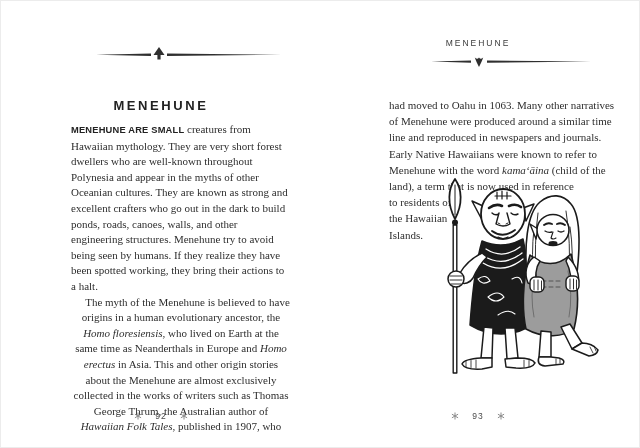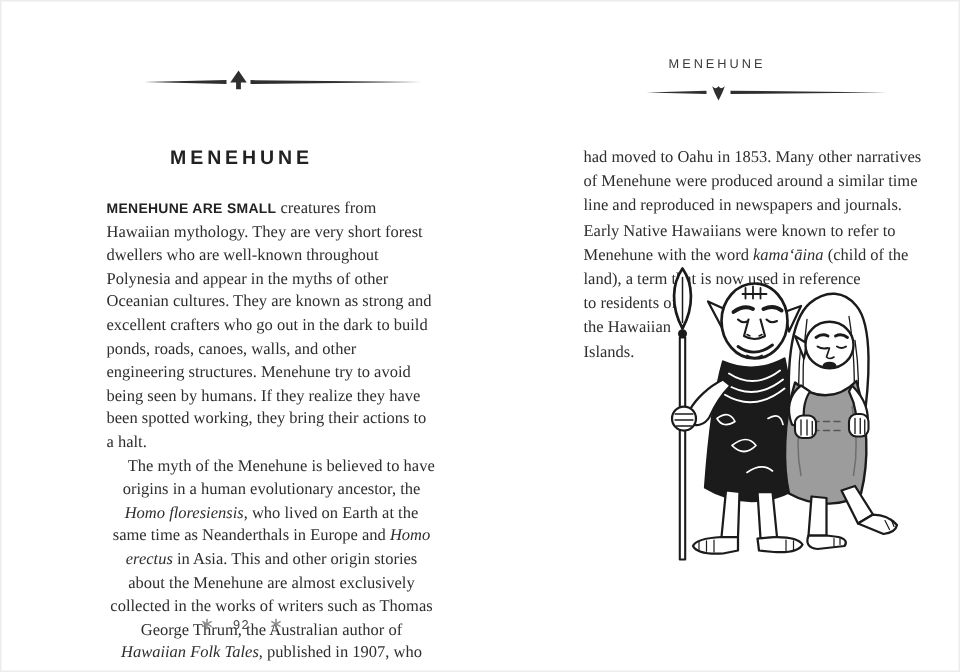--- a/index.html
+++ b/index.html
@@ -55,21 +55,21 @@
         <polygon points="0,8.7 55,7.4 55,10" fill="#2f2f2f"></polygon>
         <polygon points="185,8.7 71,7.4 71,10" fill="#2f2f2f"></polygon>
         <path d="M63,1 L68.5,9 L64.6,9 L64.6,13.5 L61.4,13.5 L61.4,9 L57.5,9 Z" fill="#2f2f2f"></path>
       </svg>
     </div>
 
     <div class="centered-band" style="left:38px;top:95px;">
       <span class="chapter-title">MENEHUNE</span>
     </div>
 
-    <div class="body-text" style="position:absolute;left:70px;top:131px;width:220px;">
+    <div class="body-text" style="position:absolute;left:70px;top:121px;width:220px;">
       <p><span class="lead-in">MENEHUNE ARE SMALL</span><span> creatures from Hawaiian mythology. They are very short forest dwellers who are well-known throughout Polynesia and appear in the myths of other Oceanian cultures. They are known as strong and excellent crafters who go out in the dark to build ponds, roads, canoes, walls, and other engineering structures. Menehune try to avoid being seen by humans. If they realize they have been spotted working, they bring their actions to a halt.</span></p>
       <p class="indented"><span>The myth of the Menehune is believed to have origins in a human evolutionary ancestor, the </span><i>Homo floresiensis</i><span>, who lived on Earth at the same time as Neanderthals in Europe and </span><i>Homo erectus</i><span> in Asia. This and other origin stories about the Menehune are almost exclusively collected in the works of writers such as Thomas George Thrum, the Australian author of </span><i>Hawaiian Folk Tales</i><span>, published in 1907, who</span></p>
     </div>
 
     <div class="page-footer" style="left:38px;">
       <svg width="8" height="8" viewBox="0 0 8 8">
           <g stroke="#8a8a8a" stroke-width="1">
             <line x1="4" y1="0.5" x2="4" y2="7.5"></line>
             <line x1="0.9" y1="2.2" x2="7.1" y2="5.8"></line>
             <line x1="0.9" y1="5.8" x2="7.1" y2="2.2"></line>
@@ -94,21 +94,21 @@
 
     <div class="divider" style="left:75px;top:53px;">
       <svg width="160" height="14" viewBox="0 0 160 14">
         <polygon points="0,7.6 40,6.5 40,8.7" fill="#2f2f2f"></polygon>
         <polygon points="160,7.6 56,6.5 56,8.7" fill="#2f2f2f"></polygon>
         <path d="M48,13 C46.2,9.5 45,7 43.8,3.5 C45.8,5.2 46.8,5.2 48,3.4 C49.2,5.2 50.2,5.2 52.2,3.5 C51,7 49.8,9.5 48,13 Z" fill="#2f2f2f"></path>
       </svg>
     </div>
 
     <div class="body-text" style="position:absolute;left:33px;top:96px;width:234px;line-height:16.2px;">
-      <p><span>had moved to Oahu in 1853. Many other narratives of Menehune were produced around a similar time line and reproduced in newspapers and journals. Early Native Hawaiians were known to refer to Menehune with the word </span><i>kamaʻāina</i><span> (child of the land), a term that is now used in reference</span></p>
+      <p><span>had moved to Oahu in 1063. Many other narratives of Menehune were produced around a similar time line and reproduced in newspapers and journals. Early Native Hawaiians were known to refer to Menehune with the word </span><i>kamaʻāina</i><span> (child of the land), a term that is now used in reference</span></p>
       <div class="wrap-row">
         <div class="wrap-text">to residents of the Hawaiian Islands.</div>
         <div class="illo-spacer"></div>
       </div>
     </div>
 
     <div class="illustration" role="img" aria-label="Black-and-white illustration of two Menehune: a bald, pointy-eared man in a dark cloak holding a tall spear, standing beside a long-haired woman in a gray dress, both barefoot.">
       <svg width="196" height="206" viewBox="0 0 196 206" fill="none" stroke-linecap="round" stroke-linejoin="round">
 
         <g>
@@ -184,14 +184,31 @@
           <ellipse cx="127" cy="53" rx="16" ry="15.5" fill="#ffffff" stroke="#1b1b1b" stroke-width="1.6"></ellipse>
           <path d="M118,48 q4,-3 8,-1" stroke="#1b1b1b" stroke-width="1.9"></path>
           <path d="M131,47 q4,-2 8,1" stroke="#1b1b1b" stroke-width="1.9"></path>
           <path d="M119,54 q3,2 7,1 M132,54 q3,2 6,0" stroke="#1b1b1b" stroke-width="1.3"></path>
           <path d="M127,55 l-2,6 q2,2 5,0" stroke="#1b1b1b" stroke-width="1.1"></path>
           <ellipse cx="127" cy="66.5" rx="4.5" ry="2.4" fill="#1b1b1b"></ellipse>
         </g>
       </svg>
     </div>
 
+    <div class="page-footer" style="left:0;">
+      <svg width="8" height="8" viewBox="0 0 8 8">
+          <g stroke="#8a8a8a" stroke-width="1">
+            <line x1="4" y1="0.5" x2="4" y2="7.5"></line>
+            <line x1="0.9" y1="2.2" x2="7.1" y2="5.8"></line>
+            <line x1="0.9" y1="5.8" x2="7.1" y2="2.2"></line>
+          </g>
+        </svg>
+      <span class="page-number">93</span>
+      <svg width="8" height="8" viewBox="0 0 8 8">
+          <g stroke="#8a8a8a" stroke-width="1">
+            <line x1="4" y1="0.5" x2="4" y2="7.5"></line>
+            <line x1="0.9" y1="2.2" x2="7.1" y2="5.8"></line>
+            <line x1="0.9" y1="5.8" x2="7.1" y2="2.2"></line>
+          </g>
+        </svg>
+    </div>
   </div>
 </div>
 
 </body></html>

